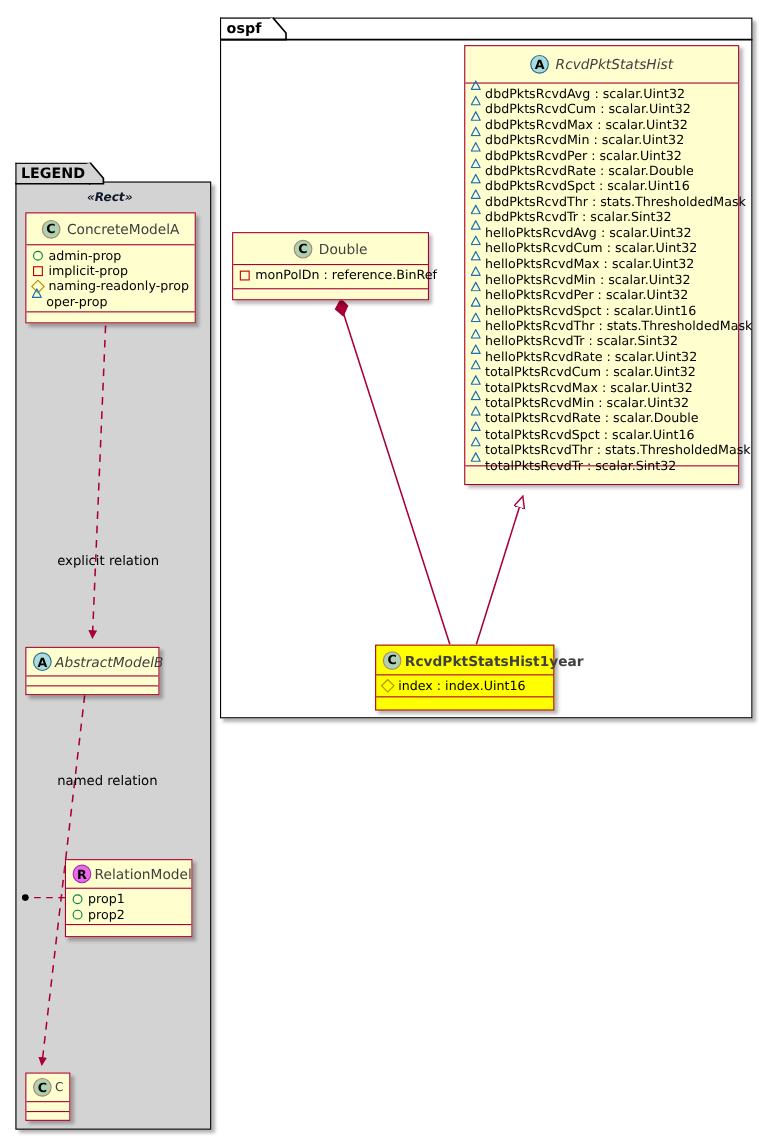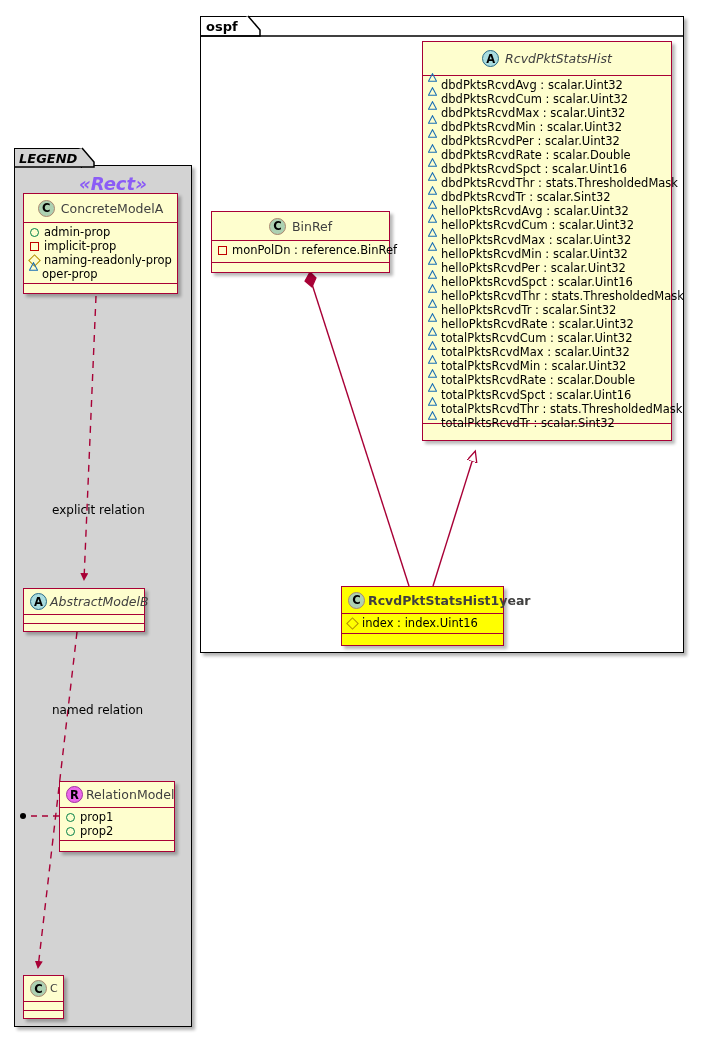--- a/index.html
+++ b/index.html
@@ -48,21 +48,21 @@
   .mk.circle{border:1.2px solid #038048;border-radius:50%;background:transparent;
        width:7px;height:7px;margin-left:1px;}
   .mk.square{border:1.2px solid #b8861b;background:transparent;width:7px;height:7px;margin-left:1px;}
   .mk.square.red{border-color:#c00000;}
   .mk.diamond{width:7px;height:7px;border:1.2px solid #b38f00;background:transparent;
        transform:rotate(45deg);margin-left:1px;}
   .mk.tri{width:0;height:0;border-left:4.5px solid transparent;border-right:4.5px solid transparent;
        border-bottom:8px solid transparent;position:relative;}
   .mk.tri svg{position:absolute;left:-4.5px;top:-8px;}
 
-  .stereo{position:absolute;font-size:18px;font-style:italic;color:#8b5cf6;font-weight:bold;}
+  .stereo{position:absolute;font-size:11px;font-style:italic;color:#0f172a;font-weight:bold;}
   .edge-label{position:absolute;font-size:12px;color:#000;white-space:nowrap;}
 
   svg.ov{position:absolute;left:0;top:0;width:702px;height:1044px;overflow:visible;
          pointer-events:none;}
 </style>
 </head>
 <body>
 
 <div class="pkg" style="left:200px;top:16px;width:484px;height:637px;"></div>
 <div class="pkg-tab" style="left:200px;top:16px;width:48px;height:20px;"></div>
@@ -70,21 +70,21 @@
   <polyline points="248,16 260,30 260,36 200,36" fill="#ffffff" stroke="#000" stroke-width="1.5"></polyline>
   <line x1="200" y1="36" x2="684" y2="36" stroke="#000" stroke-width="1.5"></line>
 </svg>
 <div class="pkg-tab-label" style="left:206px;top:20px;">ospf</div>
 
 <div class="legend-body" style="left:14px;top:165px;width:178px;height:862px;"></div>
 <div class="pkg-tab" style="left:14px;top:148px;width:68px;height:20px;background:#d3d3d3;"></div>
 <svg class="ov">
   <polyline points="82,148 94,162 94,167 14,167" fill="#d3d3d3" stroke="#000" stroke-width="1.5"></polyline>
 </svg>
-<div class="pkg-tab-label" style="left:19px;top:152px;font-style:italic;">LEGEND</div>
+<div class="pkg-tab-label" style="left:19px;top:152px;">LEGEND</div>
 
 <div class="stereo" style="left:79px;top:173px;">«Rect»</div>
 
 <svg class="ov">
   <defs>
     <marker id="hollowTri" markerWidth="14" markerHeight="14" refX="10" refY="5" orient="auto" markerUnits="userSpaceOnUse">
       <path d="M0,0 L11,5 L0,10 z" fill="#ffffff" stroke="#a80036" stroke-width="1.3"></path>
     </marker>
     <marker id="openArrow" markerWidth="12" markerHeight="12" refX="7" refY="4" orient="auto" markerUnits="userSpaceOnUse">
       <path d="M0,0 L8,4 L0,8 z" fill="#a80036"></path>
@@ -323,21 +323,21 @@
         </span>
         <span class="txt">totalPktsRcvdTr : scalar.Sint32</span>
       </div>
   </div>
   <div class="cls-ops"></div>
 </div>
 
 <div class="cls" style="left:211px;top:211px;width:179px;height:62px;">
   <div class="cls-hdr" style="height:29px;">
     <span class="cir cir-c">C</span>
-    <span class="cls-name">BinRef</span>
+    <span class="cls-name">Double</span>
   </div>
   <div class="cls-attrs" style="height:22px;">
     <div class="attr">
       <span class="mk square red"></span>
       <span class="txt">monPolDn : reference.BinRef</span>
     </div>
   </div>
   <div class="cls-ops"></div>
 </div>
 

